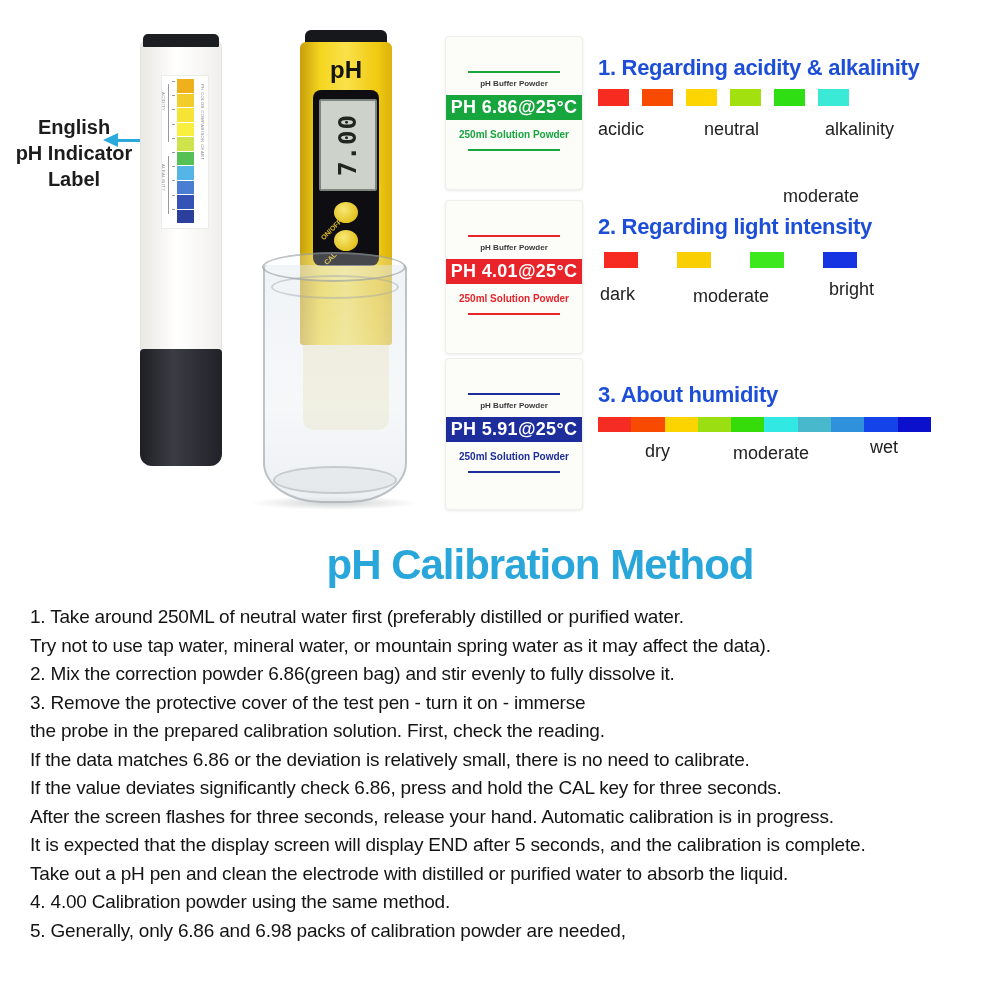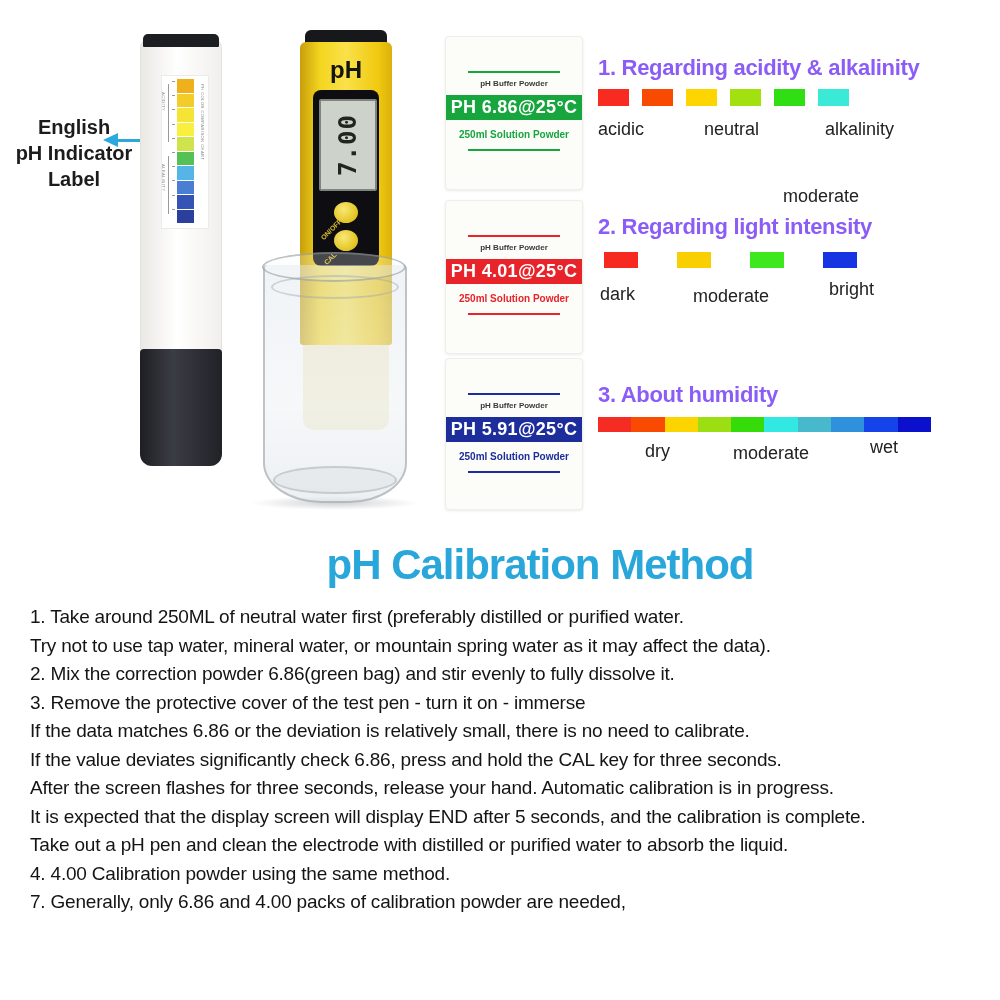--- a/index.html
+++ b/index.html
@@ -86,21 +86,21 @@
   .packet.green .pline,.packet.green .pband{background:#17a53e;}
   .packet.green .pbottom{color:#17a53e;}
   .packet.red .pline,.packet.red .pband{background:#e8232a;}
   .packet.red .pbottom{color:#e8232a;}
   .packet.blue .pline,.packet.blue .pband{background:#1d2d9c;}
   .packet.blue .pbottom{color:#1d2d9c;}
 
   
   .legend{position:absolute;left:598px;}
   .legend.l1{top:55px}.legend.l2{top:214px}.legend.l3{top:382px}
-  .legend-title{font-size:22px;font-weight:600;color:#8b5cf6;letter-spacing:-.3px;}
+  .legend-title{font-size:22px;font-weight:600;color:#1d4ed8;letter-spacing:-.3px;}
   .legend .swatches{position:absolute;display:flex;}
   .legend.l1 .swatches{top:34px;left:0;gap:13px}.legend.l1 .swatches .sw{width:31px;height:17px}
   .legend.l2 .swatches{top:38px;left:6px;gap:39px}.legend.l2 .swatches .sw{width:34px;height:16px}
   .legend.l3 .swatches{top:35px;left:0;gap:0}.legend.l3 .swatches .sw{width:33.3px;height:15px}
   .legend .labels span{position:absolute;font-size:18px;color:#222;white-space:nowrap;}
   .legend.l1 .labels span:nth-child(1){left:0;top:64px}
   .legend.l1 .labels span:nth-child(2){left:106px;top:64px}
   .legend.l1 .labels span:nth-child(3){left:227px;top:64px}
   .legend.l2 .labels span:nth-child(1){left:2px;top:70px}
   .legend.l2 .labels span:nth-child(2){left:95px;top:72px}
@@ -253,22 +253,23 @@
         <span>wet</span>
       </div>
   </div>
 
   <div class="main-title" style="color: rgb(41, 167, 219);">pH Calibration Method</div>
   <div class="instructions">
       <div>1. Take around 250ML of neutral water first (preferably distilled or purified water.</div>
       <div>Try not to use tap water, mineral water, or mountain spring water as it may affect the data).</div>
       <div>2. Mix the correction powder 6.86(green bag) and stir evenly to fully dissolve it.</div>
       <div>3. Remove the protective cover of the test pen - turn it on - immerse</div>
+      <div>the probe in the prepared calibration solution. First, check the reading.</div>
       <div>If the data matches 6.86 or the deviation is relatively small, there is no need to calibrate.</div>
       <div>If the value deviates significantly check 6.86, press and hold the CAL key for three seconds.</div>
       <div>After the screen flashes for three seconds, release your hand. Automatic calibration is in progress.</div>
       <div>It is expected that the display screen will display END after 5 seconds, and the calibration is complete.</div>
       <div>Take out a pH pen and clean the electrode with distilled or purified water to absorb the liquid.</div>
       <div>4. 4.00 Calibration powder using the same method.</div>
-      <div>7. Generally, only 6.86 and 4.00 packs of calibration powder are needed,</div>
+      <div>5. Generally, only 6.86 and 6.98 packs of calibration powder are needed,</div>
     </div>
 
 </div>
 
 </body></html>

